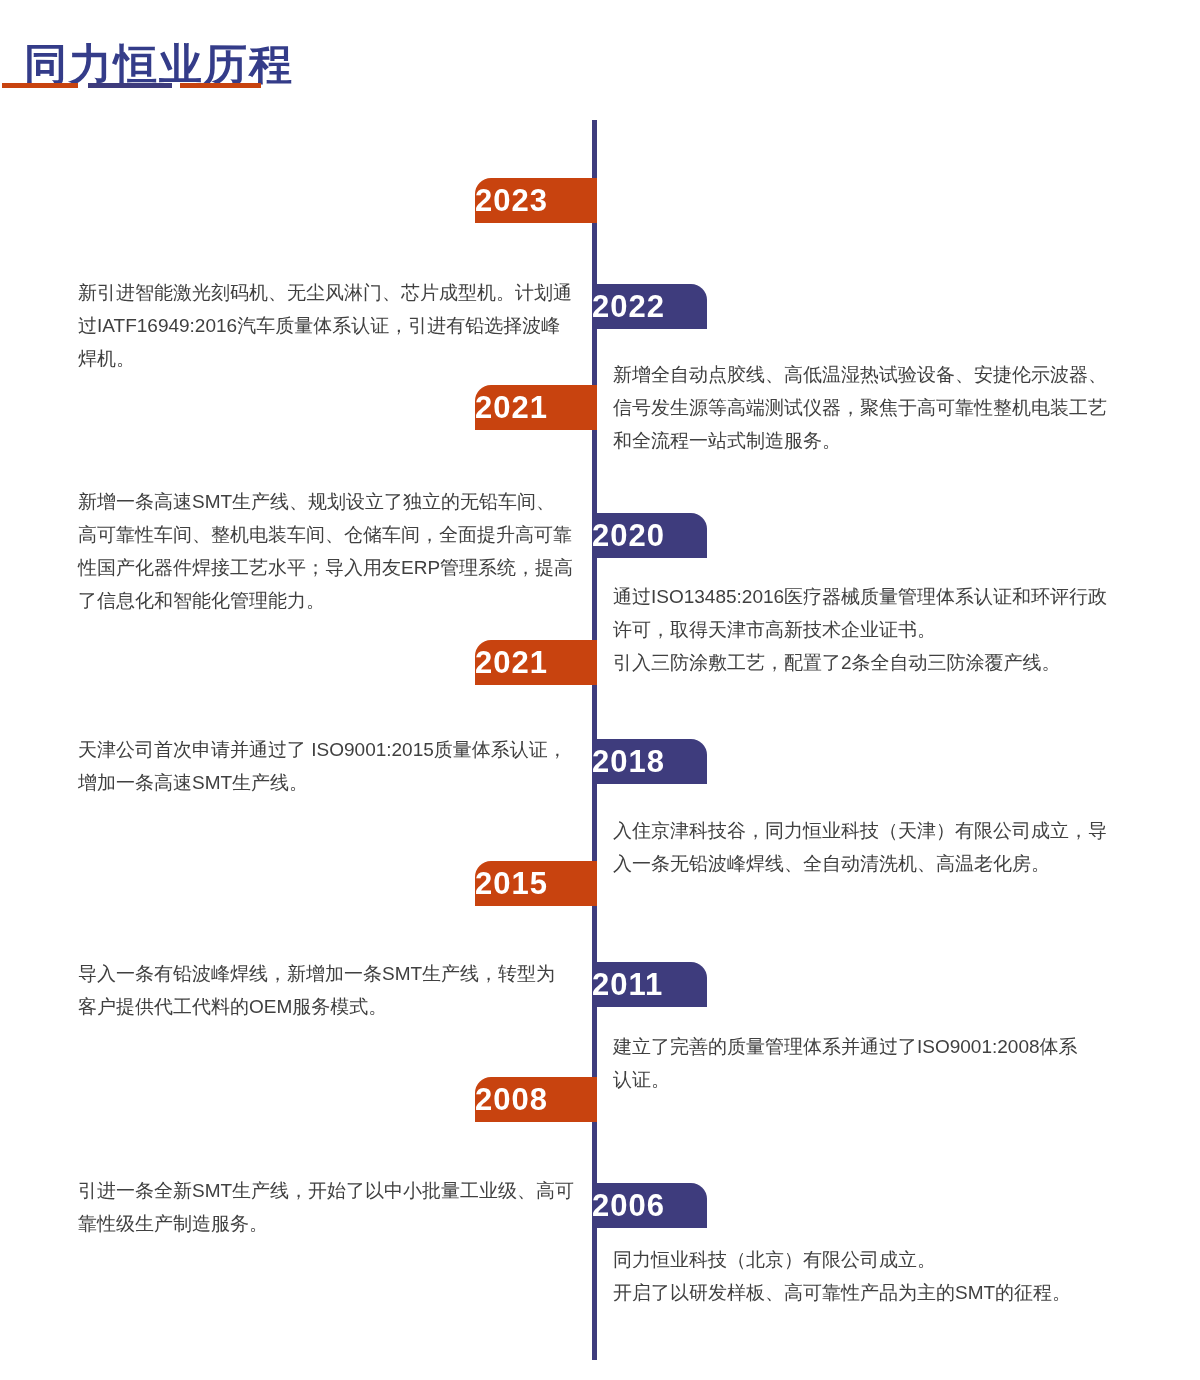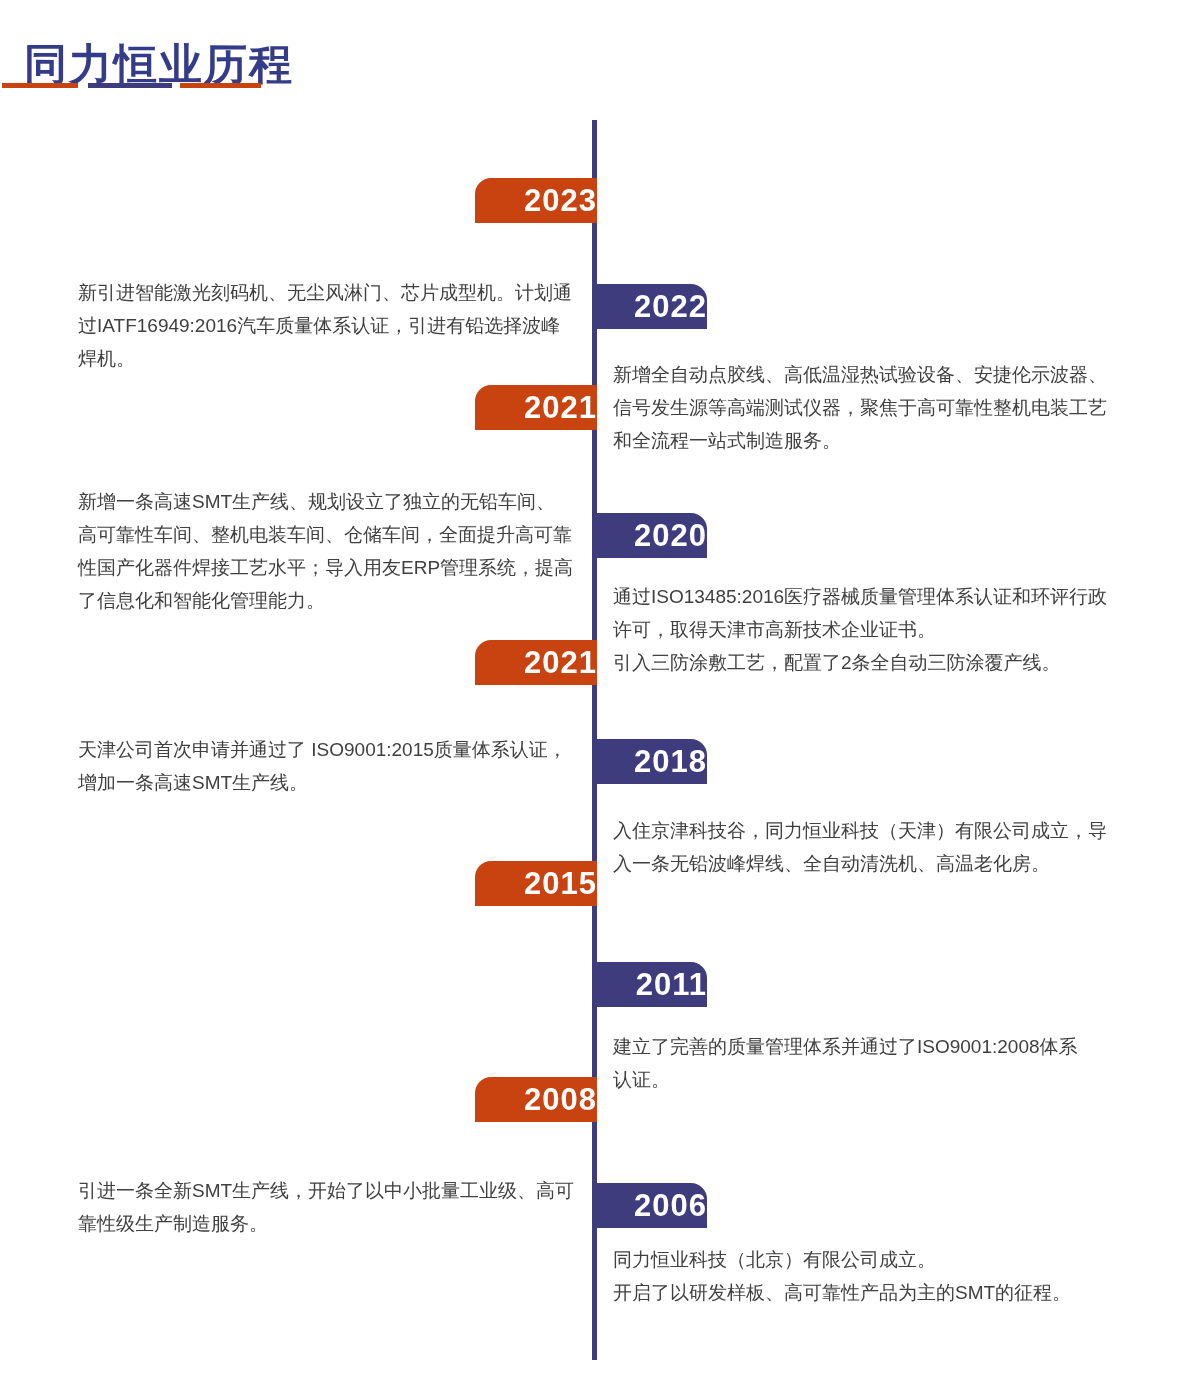--- a/index.html
+++ b/index.html
@@ -47,21 +47,21 @@
     top: 120px;
     width: 5px;
     height: 1240px;
     background: #3E3C7D;
   }
 
   .badge {
     position: absolute;
     height: 45px;
     line-height: 45px;
-    text-align: right;
+    text-align: left;
     color: #ffffff;
     font-size: 31px;
     font-weight: bold;
     letter-spacing: 1px;
     z-index: 2;
   }
   .badge-left {
     left: 475px;
     width: 122px;
     background: #C8430F;
@@ -130,20 +130,22 @@
 
   <div class="badge badge-left" style="top:640px">2021</div>
   <div class="desc desc-left" style="top:700px">天津公司首次申请并通过了 ISO9001:2015质量体系认证，
 增加一条高速SMT生产线。</div>
 
   <div class="badge badge-right" style="top:739px">2018</div>
   <div class="desc desc-right" style="top:814px">入住京津科技谷，同力恒业科技（天津）有限公司成立，导
 入一条无铅波峰焊线、全自动清洗机、高温老化房。</div>
 
   <div class="badge badge-left" style="top:861px">2015</div>
+  <div class="desc desc-left" style="top:924px">导入一条有铅波峰焊线，新增加一条SMT生产线，转型为
+客户提供代工代料的OEM服务模式。</div>
 
   <div class="badge badge-right" style="top:962px">2011</div>
   <div class="desc desc-right" style="top:1030px">建立了完善的质量管理体系并通过了ISO9001:2008体系
 认证。</div>
 
   <div class="badge badge-left" style="top:1077px">2008</div>
   <div class="desc desc-left" style="top:1141px">引进一条全新SMT生产线，开始了以中小批量工业级、高可
 靠性级生产制造服务。</div>
 
   <div class="badge badge-right" style="top:1183px">2006</div>

